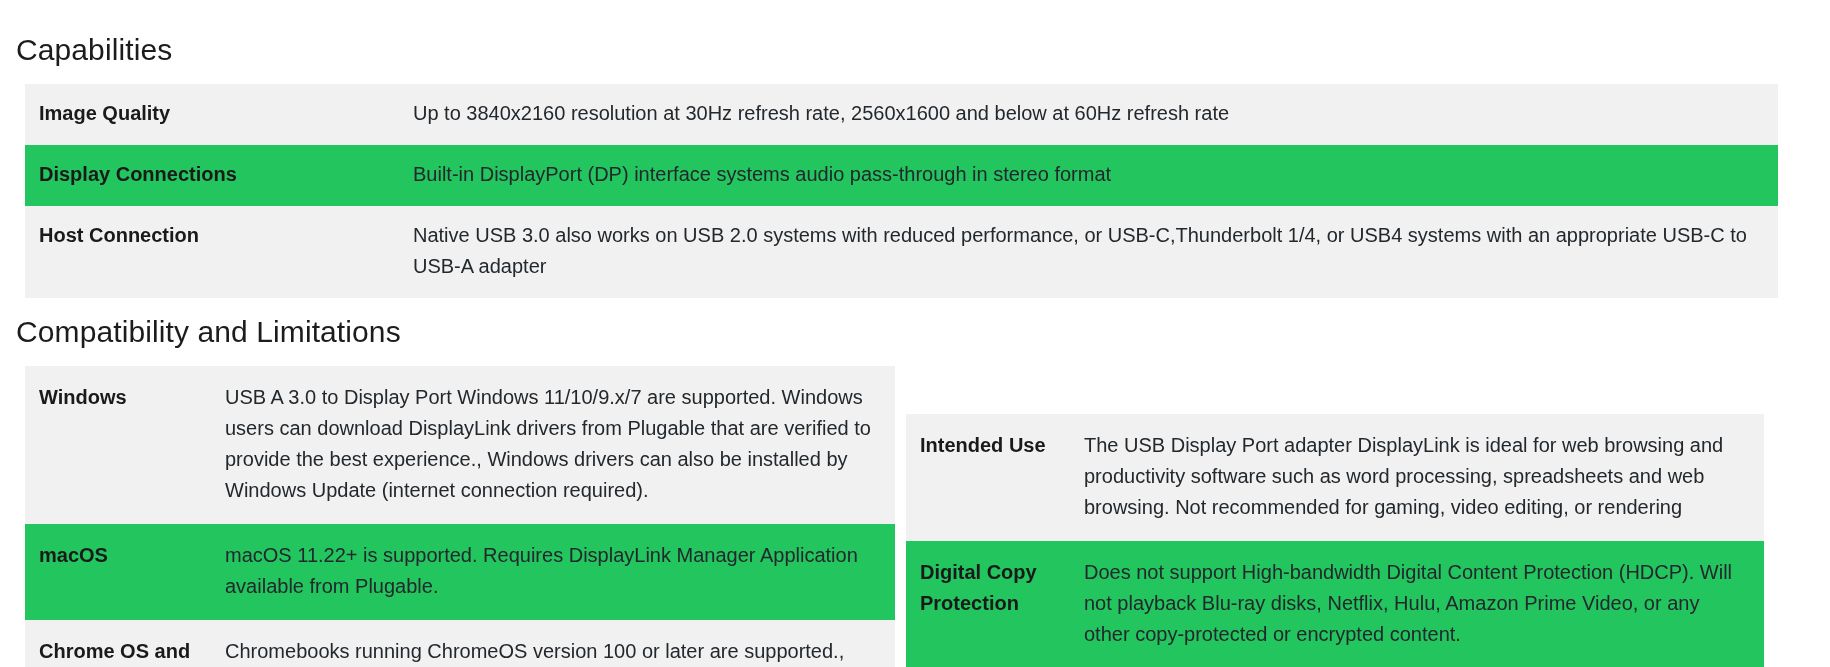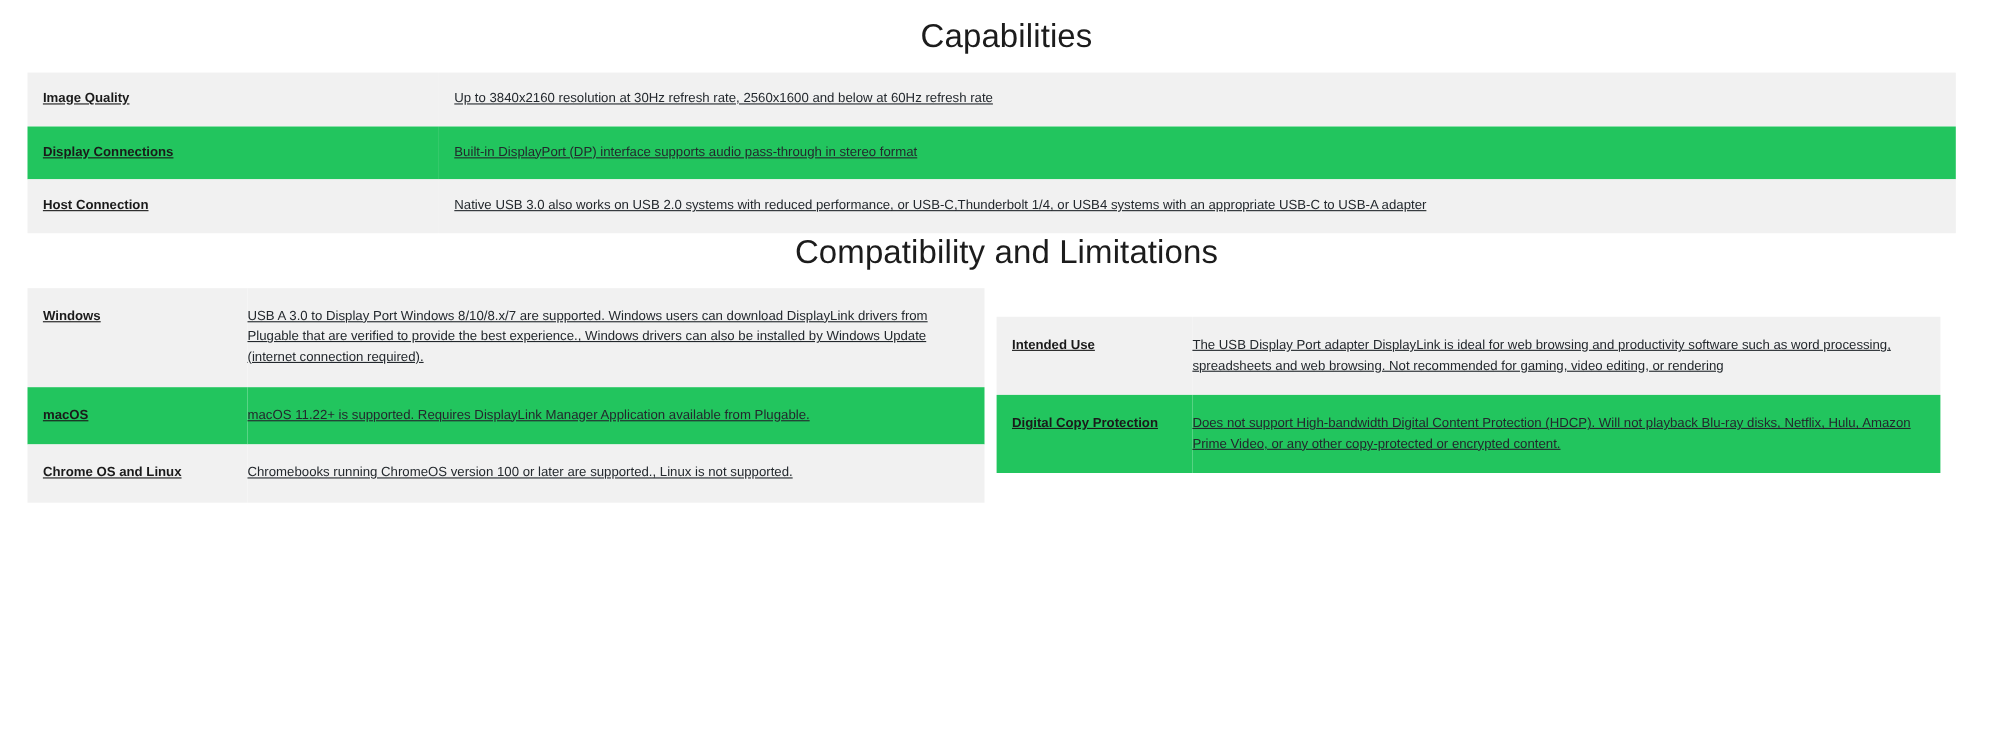--- a/index.html
+++ b/index.html
@@ -15,47 +15,46 @@
     overflow: hidden;
   }
   .page {
     position: relative;
     width: 1830px;
     height: 667px;
     box-sizing: border-box;
   }
 
   .section-heading {
-    text-align: center;
+    text-align: left;
     font-size: 30px;
     font-weight: 400;
     color: #1c1c1c;
     letter-spacing: 0.1px;
-    margin: 0;
+    margin: 16px;
     line-height: 1.2;
   }
   #capabilities-heading {
     padding-top: 16px;
     padding-bottom: 0;
   }
   #compat-heading {
     padding-bottom: 0;
   }
 
   .spec-table {
     border-collapse: collapse;
     table-layout: fixed;
     width: 100%;
   }
   .spec-table td {
     vertical-align: top;
     padding: 14px 14px 16px 14px;
-    font-size: 12px;
+    font-size: 20px;
     line-height: 1.55;
-    text-decoration: underline;
   }
   .spec-table tr.row-odd td { background: #f1f1f1; }
   .spec-table tr.row-even td { background: #22c55e; }
   .cell-label {
     font-weight: 700;
     color: #1a1a1a;
   }
   .cell-value {
     font-weight: 400;
     color: #23282d;
@@ -104,21 +103,21 @@
         <col class="col-label">
         <col>
       </colgroup>
       <tbody>
         <tr class="row-odd">
           <td class="cell-label">Image Quality</td>
           <td class="cell-value">Up to 3840x2160 resolution at 30Hz refresh rate, 2560x1600 and below at 60Hz refresh rate</td>
         </tr>
         <tr class="row-even">
           <td class="cell-label">Display Connections</td>
-          <td class="cell-value">Built-in DisplayPort (DP) interface supports audio pass-through in stereo format</td>
+          <td class="cell-value">Built-in DisplayPort (DP) interface systems audio pass-through in stereo format</td>
         </tr>
         <tr class="row-odd">
           <td class="cell-label">Host Connection</td>
           <td class="cell-value">Native USB 3.0 also works on USB 2.0 systems with reduced performance, or USB-C,Thunderbolt 1/4, or USB4 systems with an appropriate USB-C to USB-A adapter</td>
         </tr>
       </tbody>
     </table>
   </div>
 
   <h2 class="section-heading" id="compat-heading">Compatibility and Limitations</h2>
@@ -127,21 +126,21 @@
 
     <div class="compat-col left">
       <table class="spec-table">
         <colgroup>
           <col class="col-label">
           <col>
         </colgroup>
         <tbody>
           <tr class="row-odd">
             <td class="cell-label">Windows</td>
-            <td class="cell-value">USB A 3.0 to Display Port Windows 8/10/8.x/7 are supported. Windows users can download DisplayLink drivers from Plugable that are verified to provide the best experience., Windows drivers can also be installed by Windows Update (internet connection required).</td>
+            <td class="cell-value">USB A 3.0 to Display Port Windows 11/10/9.x/7 are supported. Windows users can download DisplayLink drivers from Plugable that are verified to provide the best experience., Windows drivers can also be installed by Windows Update (internet connection required).</td>
           </tr>
           <tr class="row-even">
             <td class="cell-label">macOS</td>
             <td class="cell-value">macOS 11.22+ is supported. Requires DisplayLink Manager Application available from Plugable.</td>
           </tr>
           <tr class="row-odd">
             <td class="cell-label">Chrome OS and Linux</td>
             <td class="cell-value">Chromebooks running ChromeOS version 100 or later are supported., Linux is not supported.</td>
           </tr>
         </tbody>

